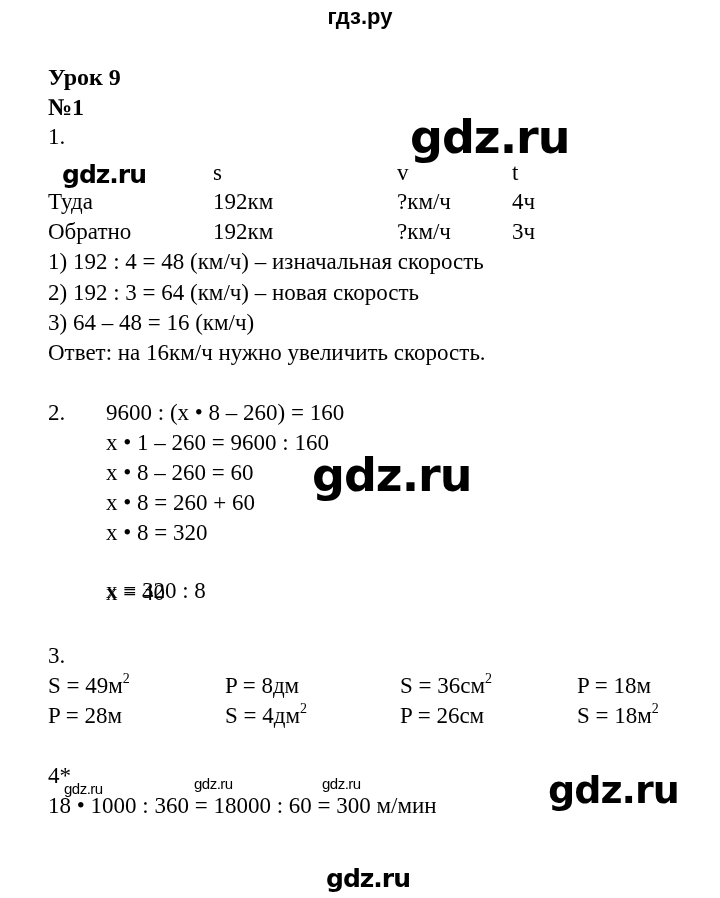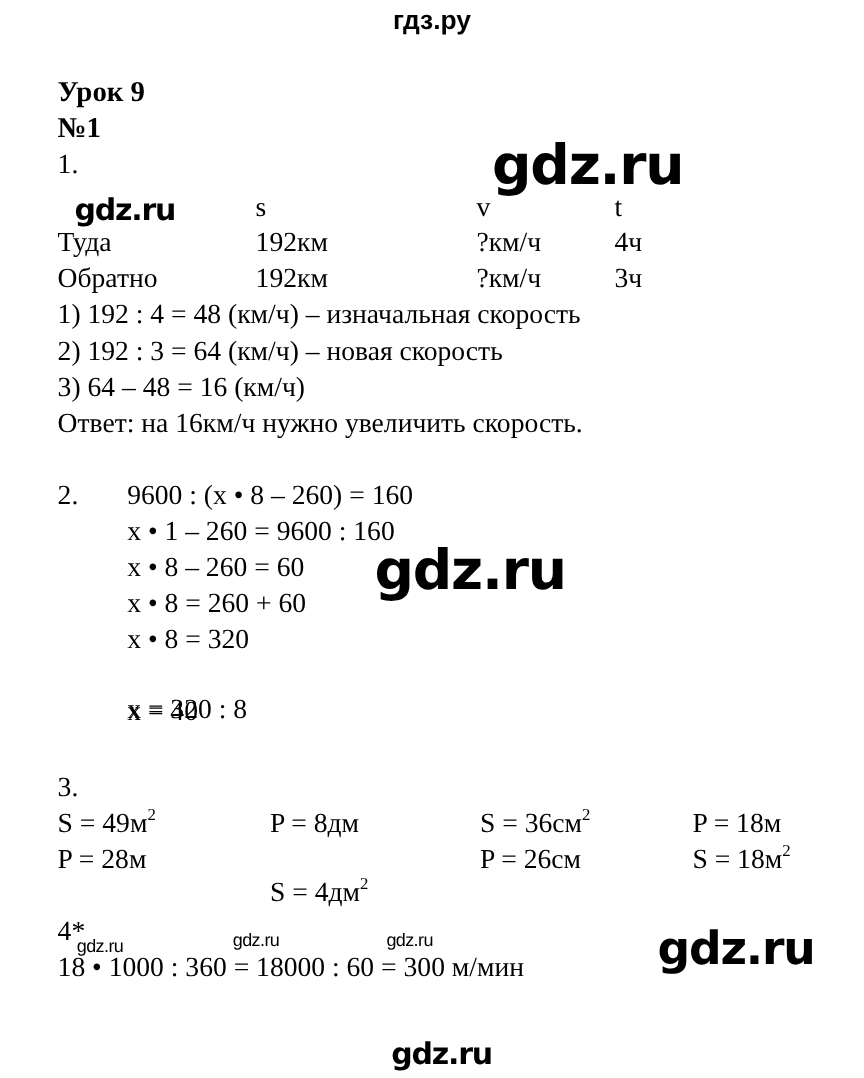--- a/index.html
+++ b/index.html
@@ -72,21 +72,21 @@
 <div class="abs wm wm-big" style="left:312px; top:448px;">gdz.ru</div>
 
 <div class="abs txt" style="left:48px; top:643px;">3.</div>
 
 <div class="abs txt" style="left:48px; top:673px;"><span>S = 49м</span><sup>2</sup></div>
 <div class="abs txt" style="left:225px; top:673px;"><span>P = 8дм</span></div>
 <div class="abs txt" style="left:400px; top:673px;"><span>S = 36см</span><sup>2</sup></div>
 <div class="abs txt" style="left:577px; top:673px;"><span>P = 18м</span></div>
 
 <div class="abs txt" style="left:48px; top:703px;"><span>P = 28м</span></div>
-<div class="abs txt" style="left:225px; top:731px;"><span>S = 4дм</span><sup>2</sup></div>
+<div class="abs txt" style="left:225px; top:703px;"><span>S = 4дм</span><sup>2</sup></div>
 <div class="abs txt" style="left:400px; top:703px;"><span>P = 26см</span></div>
 <div class="abs txt" style="left:577px; top:703px;"><span>S = 18м</span><sup>2</sup></div>
 
 <div class="abs txt" style="left:48px; top:763px;">4*</div>
 <div class="abs wm-tiny" style="left:64px; top:780px;">gdz.ru</div>
 <div class="abs wm-tiny" style="left:194px; top:775px;">gdz.ru</div>
 <div class="abs wm-tiny" style="left:322px; top:775px;">gdz.ru</div>
 <div class="abs txt" style="left:48px; top:793px;">18 • 1000 : 360 = 18000 : 60 = 300 м/мин</div>
 <div class="abs wm wm-mid" style="left:548px; top:768px;">gdz.ru</div>
 

